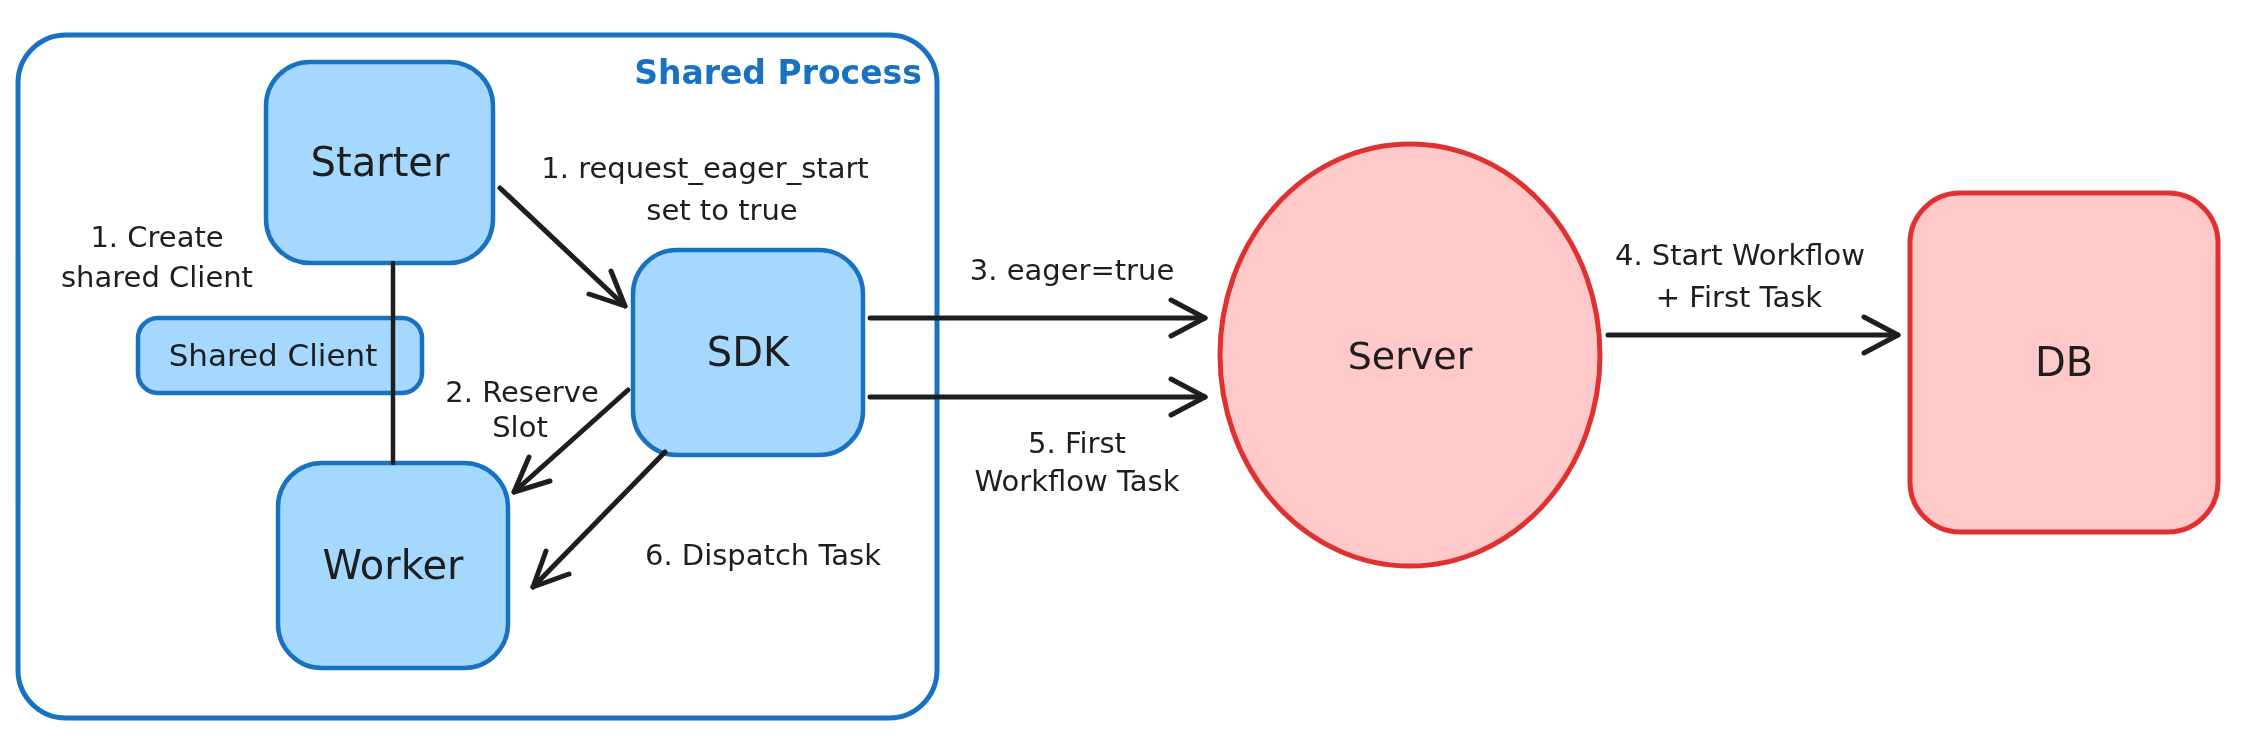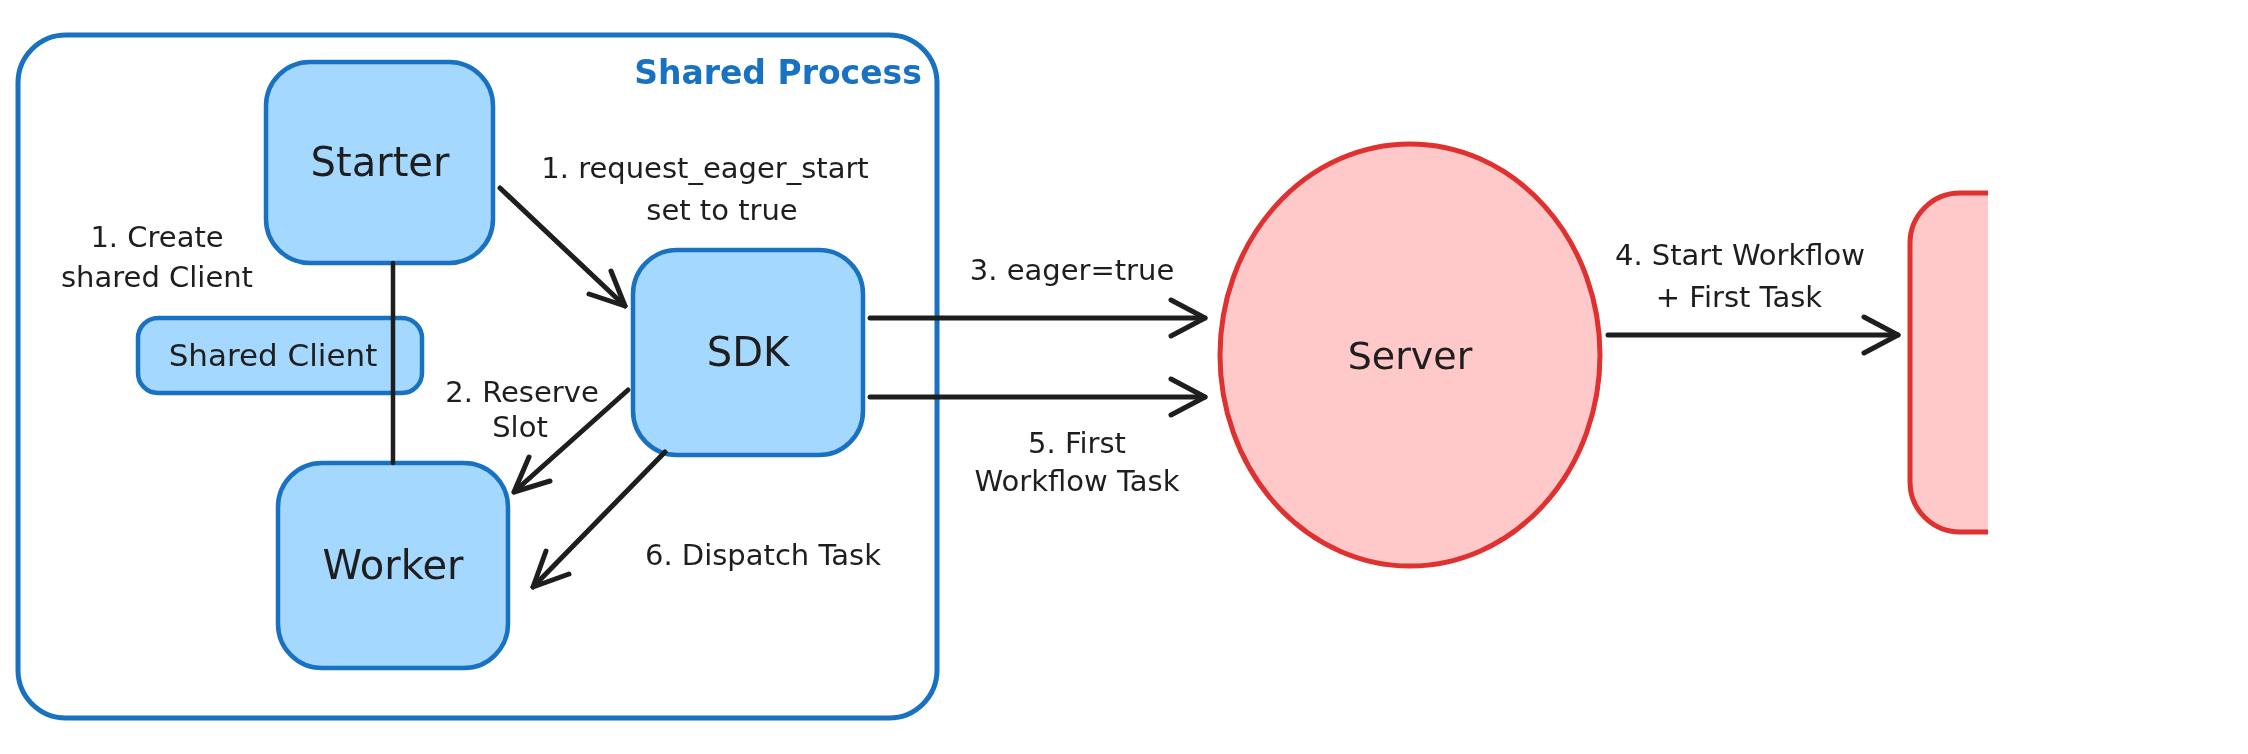--- a/index.html
+++ b/index.html
@@ -2,21 +2,21 @@
 <html><head>
 <meta charset="utf-8">
 <style>
   html, body {
     margin: 0;
     padding: 0;
     background: #ffffff;
   }
   .canvas {
     position: relative;
-    width: 1988px;
+    width: 2248px;
     height: 754px;
     background: #ffffff;
     overflow: hidden;
     font-family: "DejaVu Sans", sans-serif;
     border-radius: 31px;
   }
   svg { display: block; }
   text {
     font-family: "DejaVu Sans", sans-serif;
     fill: #1e1e1e;

